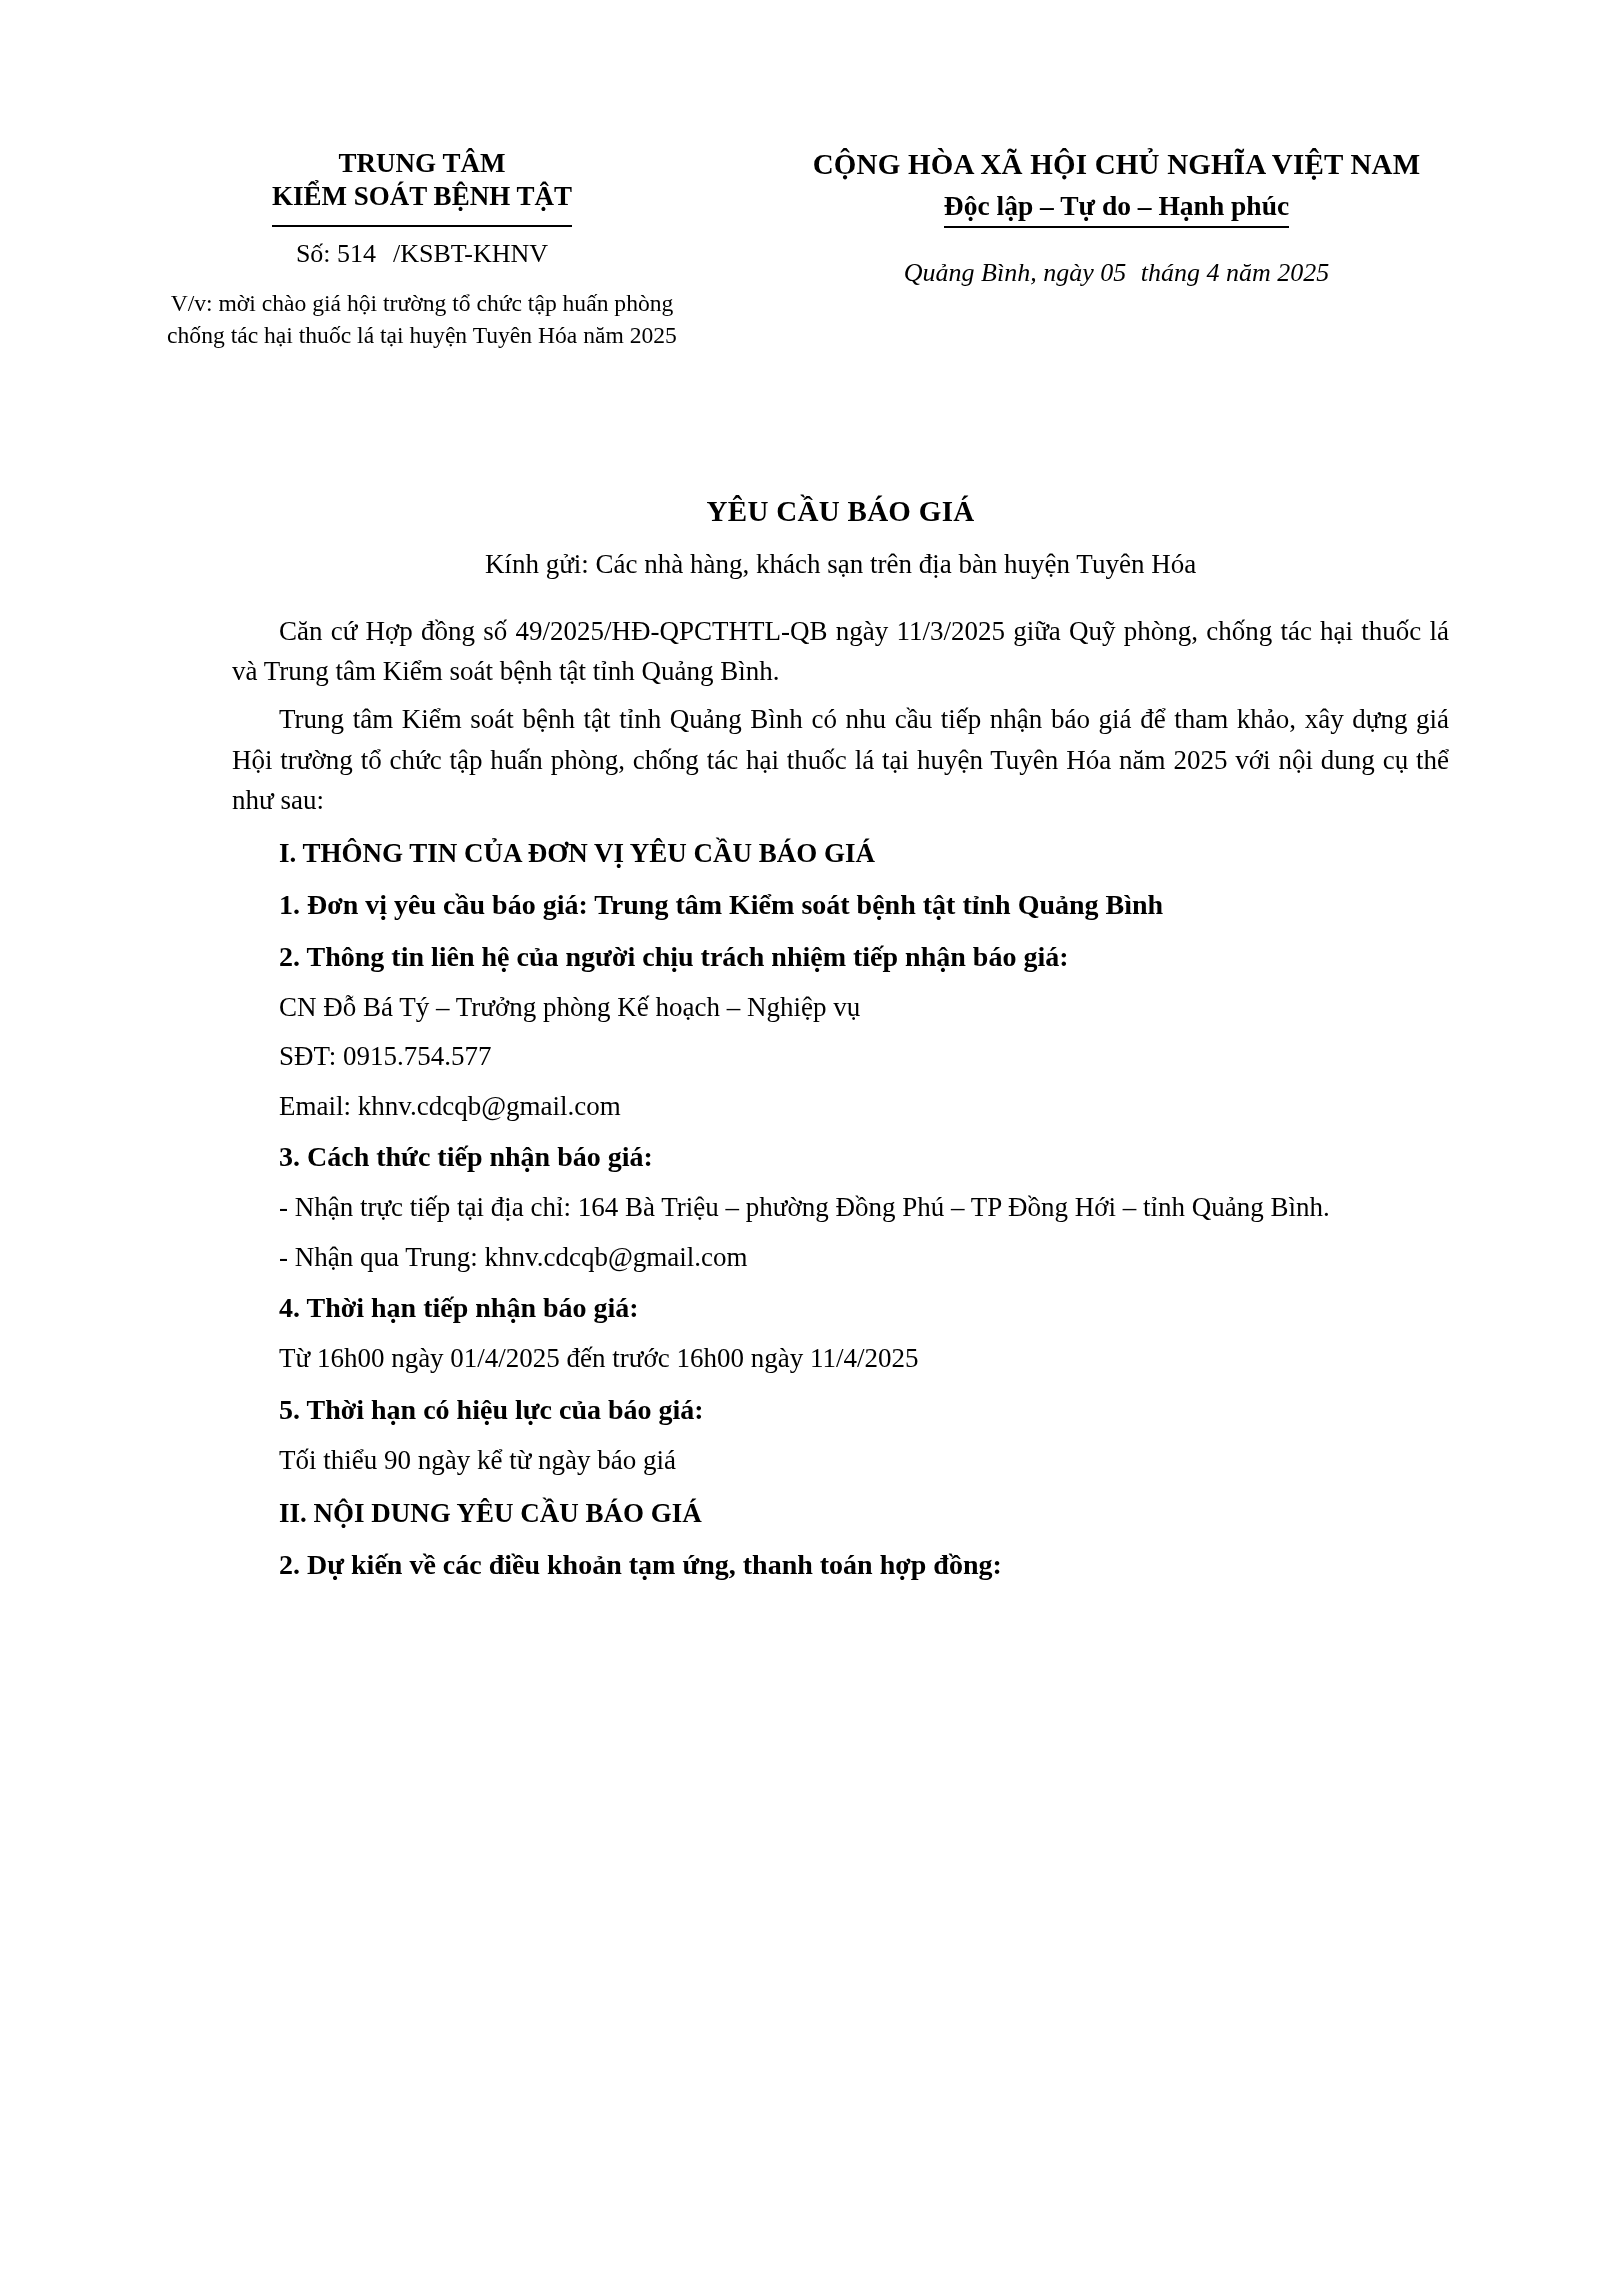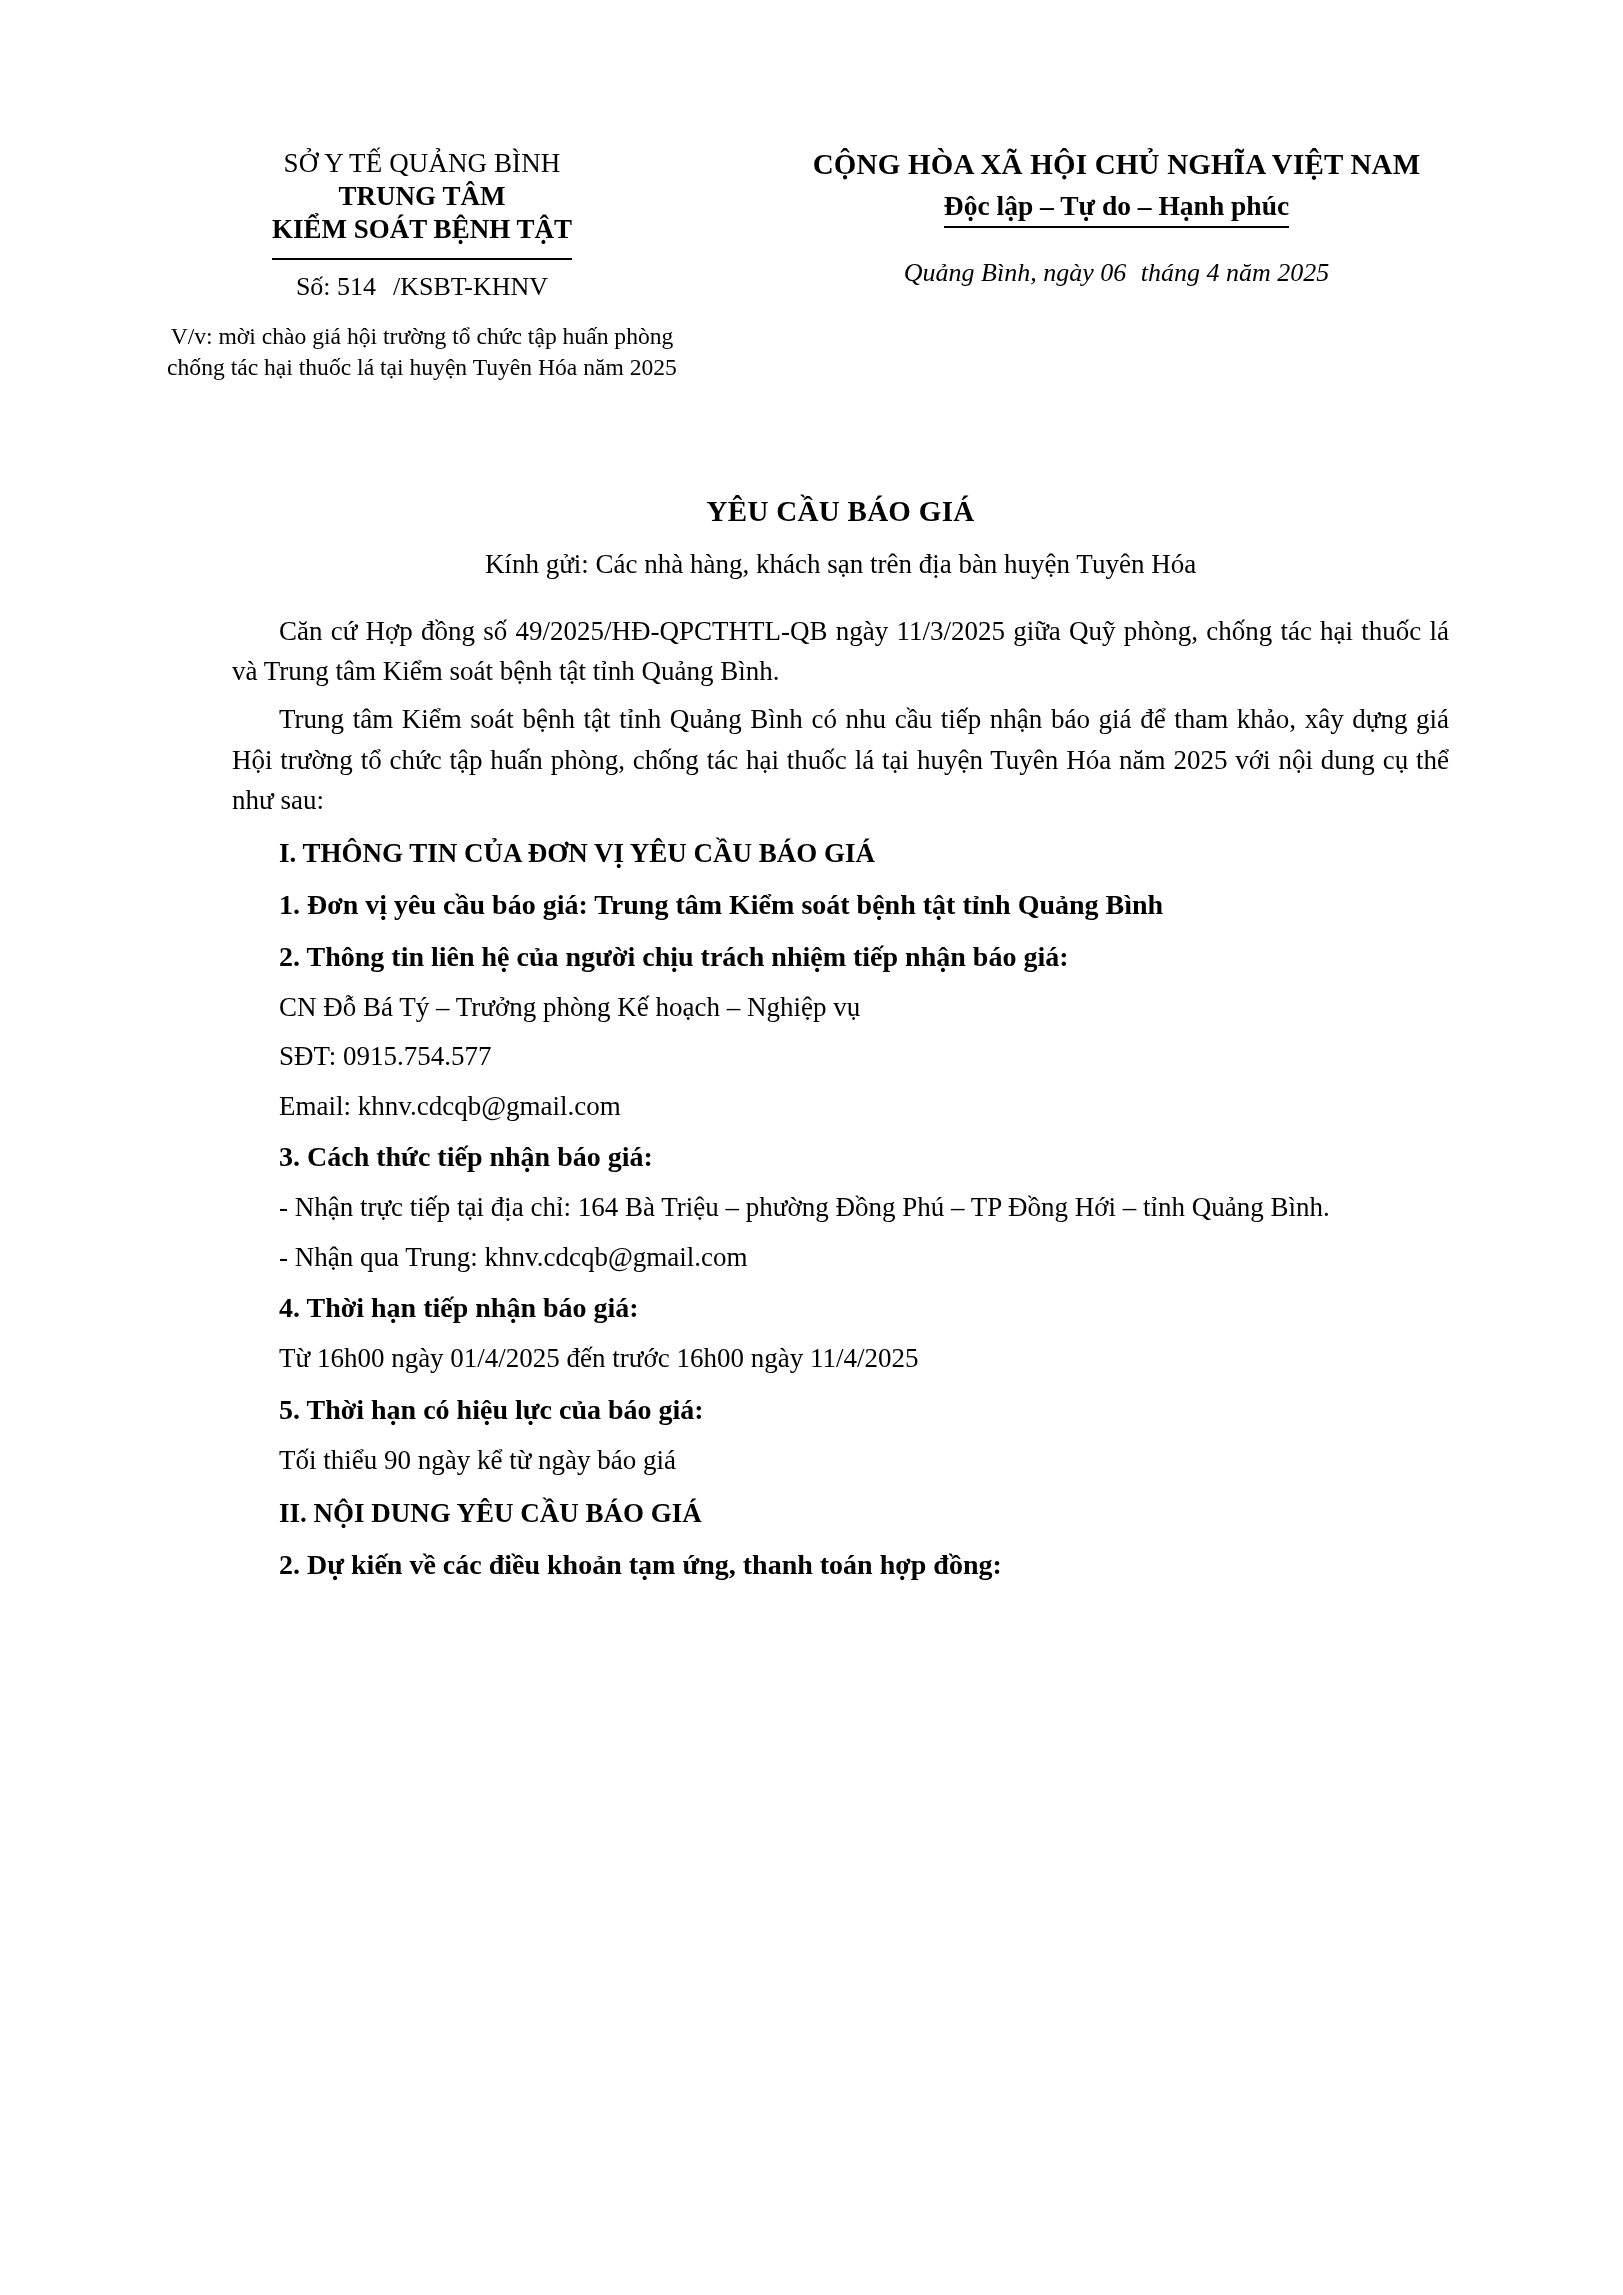--- a/index.html
+++ b/index.html
@@ -164,38 +164,37 @@
   .ital { font-style: italic; font-weight: normal; }
 </style>
 </head>
 <body>
 
 <div class="page">
 
   <div class="header">
 
     <div class="header-left">
-      <div class="org-super">SỞ Y TẾ QUẢNG BÌNH</div>
       <div class="org-main">TRUNG TÂM</div>
       <div>
         <span class="org-main-underlined">KIỂM SOÁT BỆNH TẬT</span>
       </div>
       <div class="doc-number">
         <span>Số: 514</span><span class="gap"></span><span>/KSBT-KHNV</span>
       </div>
       <div class="doc-subject">V/v: mời chào giá hội trường tổ chức tập huấn phòng chống tác hại thuốc lá tại huyện Tuyên Hóa năm 2025</div>
     </div>
 
     <div class="header-right">
       <div class="nation-title">CỘNG HÒA XÃ HỘI CHỦ NGHĨA VIỆT NAM</div>
       <div>
         <span class="nation-motto">Độc lập – Tự do – Hạnh phúc</span>
       </div>
       <div class="date-line">
-        <span>Quảng Bình, ngày 06</span><span class="gap"></span><span>tháng 4 năm 2025</span>
+        <span>Quảng Bình, ngày 05</span><span class="gap"></span><span>tháng 4 năm 2025</span>
       </div>
     </div>
 
   </div>
 
   <div class="body-block">
 
     <div class="doc-title">YÊU CẦU BÁO GIÁ</div>
 
     <div class="recipient">Kính gửi: Các nhà hàng, khách sạn trên địa bàn huyện Tuyên Hóa</div>

